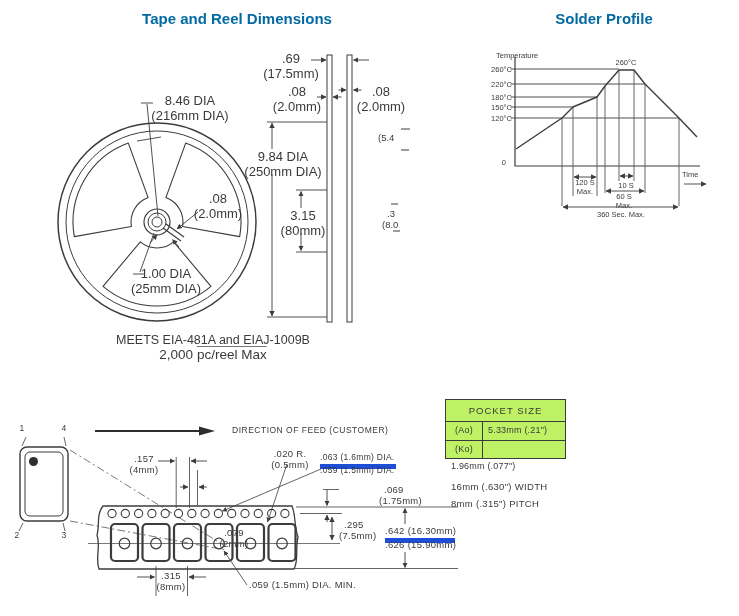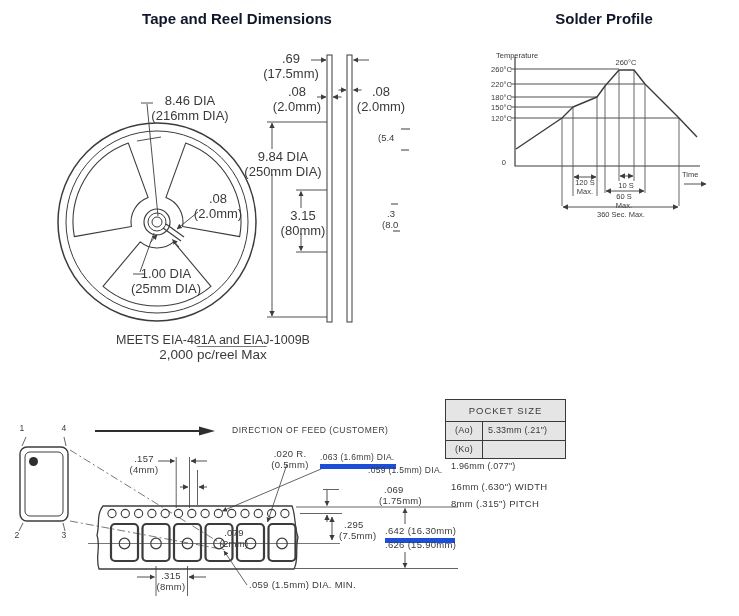--- a/index.html
+++ b/index.html
@@ -4,32 +4,32 @@
 <style>
   html,body{margin:0;padding:0;}
   body{
     width:739px;height:616px;position:relative;background:#fff;overflow:hidden;
     font-family:"Liberation Sans", sans-serif;color:#3a3a3a;
   }
   svg{position:absolute;overflow:visible;}
   .stroke{stroke:#3c3c3c;fill:none;}
   .lbl{position:absolute;font-size:13px;line-height:1.12;text-align:center;white-space:nowrap;color:#3a3a3a;}
   .lbl .mm{display:block;}
-  .heading{position:absolute;font-size:15px;font-weight:bold;color:#0f172a;text-align:center;white-space:nowrap;}
+  .heading{position:absolute;font-size:15px;font-weight:bold;color:#0369a1;text-align:center;white-space:nowrap;}
   .xs{font-size:7.5px;line-height:1.2;}
   .s9{font-size:9.5px;}
   .s85{font-size:8.5px;}
   .cad{letter-spacing:.3px;}
   .right{text-align:right;}
   .leftal{text-align:left;}
   .frac-top{border-bottom:5px solid #1d4ed8;padding-bottom:1px;}
   .over{text-decoration:overline;text-decoration-color:#777;margin-top:20px;}
   .big{font-size:12.5px;}
   .cap{font-size:13.5px;}
-  .ptable{position:absolute;left:445px;top:399px;width:119px;border:1.2px solid #3a3a3a;background:#e5e5e5;}
+  .ptable{position:absolute;left:445px;top:399px;width:119px;border:1.2px solid #3a3a3a;background:#bef264;}
   .pt-h{height:21px;line-height:21px;text-align:center;font-size:9.5px;letter-spacing:1px;border-bottom:1.2px solid #3a3a3a;}
   .pt-r{display:flex;height:17.5px;line-height:17.5px;font-size:9px;border-bottom:1.2px solid #3a3a3a;}
   .pt-r:last-child{border-bottom:none;flex-direction:column;}
   .pt-c1{width:36px;border-right:1.2px solid #3a3a3a;text-align:center;}
   .pt-c2{flex:1;padding-left:5px;letter-spacing:.2px;}
 </style>
 </head>
 <body>
 
 <div class="heading" style="left:87px;top:10px;width:300px;">Tape and Reel Dimensions</div>
@@ -284,21 +284,21 @@
 </div>
 <div class="lbl s9 cad" style="left:209px;top:481px;width:50px;margin-top:47px;">
   <span>.079</span>
   <span class="mm">(2mm)</span>
 </div>
 <div class="lbl s9 cad" style="left:259px;top:449px;width:62px;">
   <span>.020 R.</span>
   <span class="mm">(0.5mm)</span>
 </div>
 <div class="lbl s85 cad leftal frac-top" style="left:320px;top:453px;width:76px;">.063 (1.6mm) DIA.</div>
-<div class="lbl s85 cad leftal" style="left:320px;top:466px;width:76px;margin-left:48px;">.059 (1.5mm) DIA.</div>
+<div class="lbl s85 cad leftal" style="left:320px;top:466px;width:76px;">.059 (1.5mm) DIA.</div>
 <div class="lbl s9 cad leftal" style="left:344px;top:485px;margin-left:40px;">
   <span>.069</span>
   <span class="mm" style="margin-left:-5px;">(1.75mm)</span>
 </div>
 <div class="lbl s9 cad leftal" style="left:344px;top:520px;">
   <span>.295</span>
   <span class="mm" style="margin-left:-5px;">(7.5mm)</span>
 </div>
 <div class="lbl s9 cad leftal frac-top" style="left:385px;top:526px;width:70px;">.642 (16.30mm)</div>
 <div class="lbl s9 cad leftal" style="left:385px;top:540px;width:70px;">.626 (15.90mm)</div>

